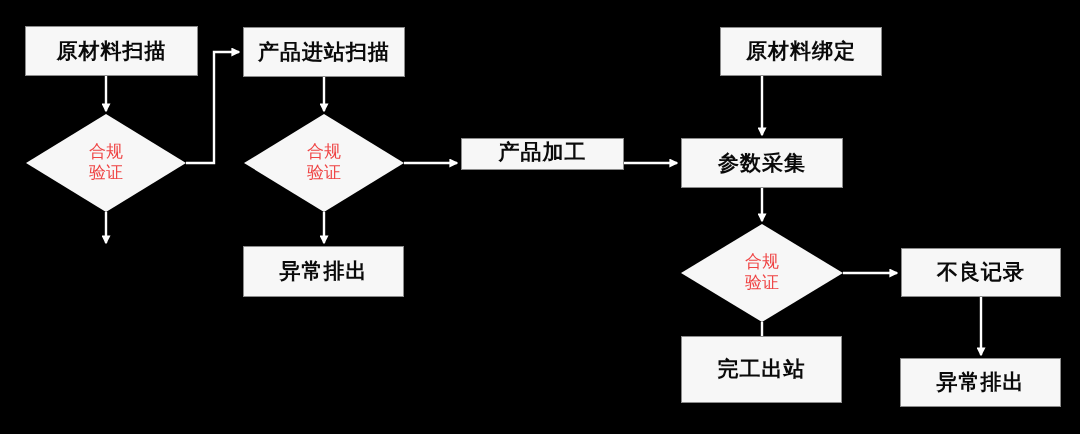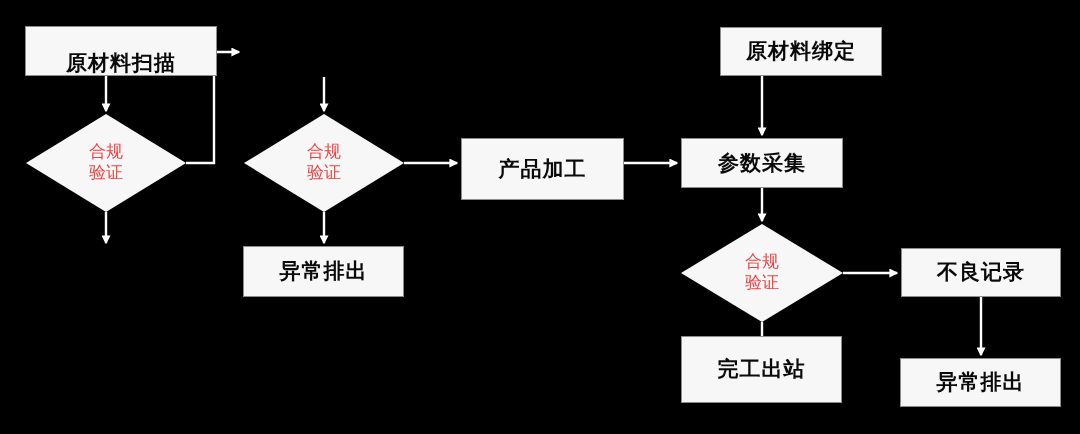--- a/index.html
+++ b/index.html
@@ -49,51 +49,54 @@
       <path d="M762,188 L762,221"></path>
 
       <path d="M843,273 L897,273"></path>
 
       <path d="M762,322 L762,355"></path>
 
       <path d="M981,297 L981,355"></path>
     </g>
   </svg>
 
-  <div class="node box" style="left:25px;top:26px;width:192px;height:50px;align-items:flex-end;">
+  <div class="node box" style="left:25px;top:26px;width:173px;height:50px;">
     <span>原材料扫描</span>
   </div>
 
   <div class="node dia" style="left:26px;top:114px;width:160px;height:98px;">
     <svg class="shape" viewBox="0 0 160 98" preserveAspectRatio="none">
       <polygon points="80,0 160,49 80,98 0,49" fill="#f7f7f7"></polygon>
     </svg>
     <span class="lbl">
       <span>合规</span><br>
       <span>验证</span>
     </span>
   </div>
 
 
+  <div class="node box" style="left:243px;top:27px;width:162px;height:50px;">
+    <span>产品进站扫描</span>
+  </div>
 
   <div class="node dia" style="left:244px;top:114px;width:160px;height:98px;">
     <svg class="shape" viewBox="0 0 160 98" preserveAspectRatio="none">
       <polygon points="80,0 160,49 80,98 0,49" fill="#f7f7f7"></polygon>
     </svg>
     <span class="lbl">
       <span>合规</span><br>
       <span>验证</span>
     </span>
   </div>
 
   <div class="node box" style="left:243px;top:246px;width:161px;height:51px;">
     <span>异常排出</span>
   </div>
 
-  <div class="node box" style="left:461px;top:138px;width:163px;height:62px;">
+  <div class="node box" style="left:461px;top:138px;width:163px;height:32px;font-family:Liberation Mono, monospace;">
     <span>产品加工</span>
   </div>
 
   <div class="node box" style="left:720px;top:27px;width:162px;height:49px;">
     <span>原材料绑定</span>
   </div>
 
   <div class="node box" style="left:681px;top:138px;width:162px;height:50px;">
     <span>参数采集</span>
   </div>

